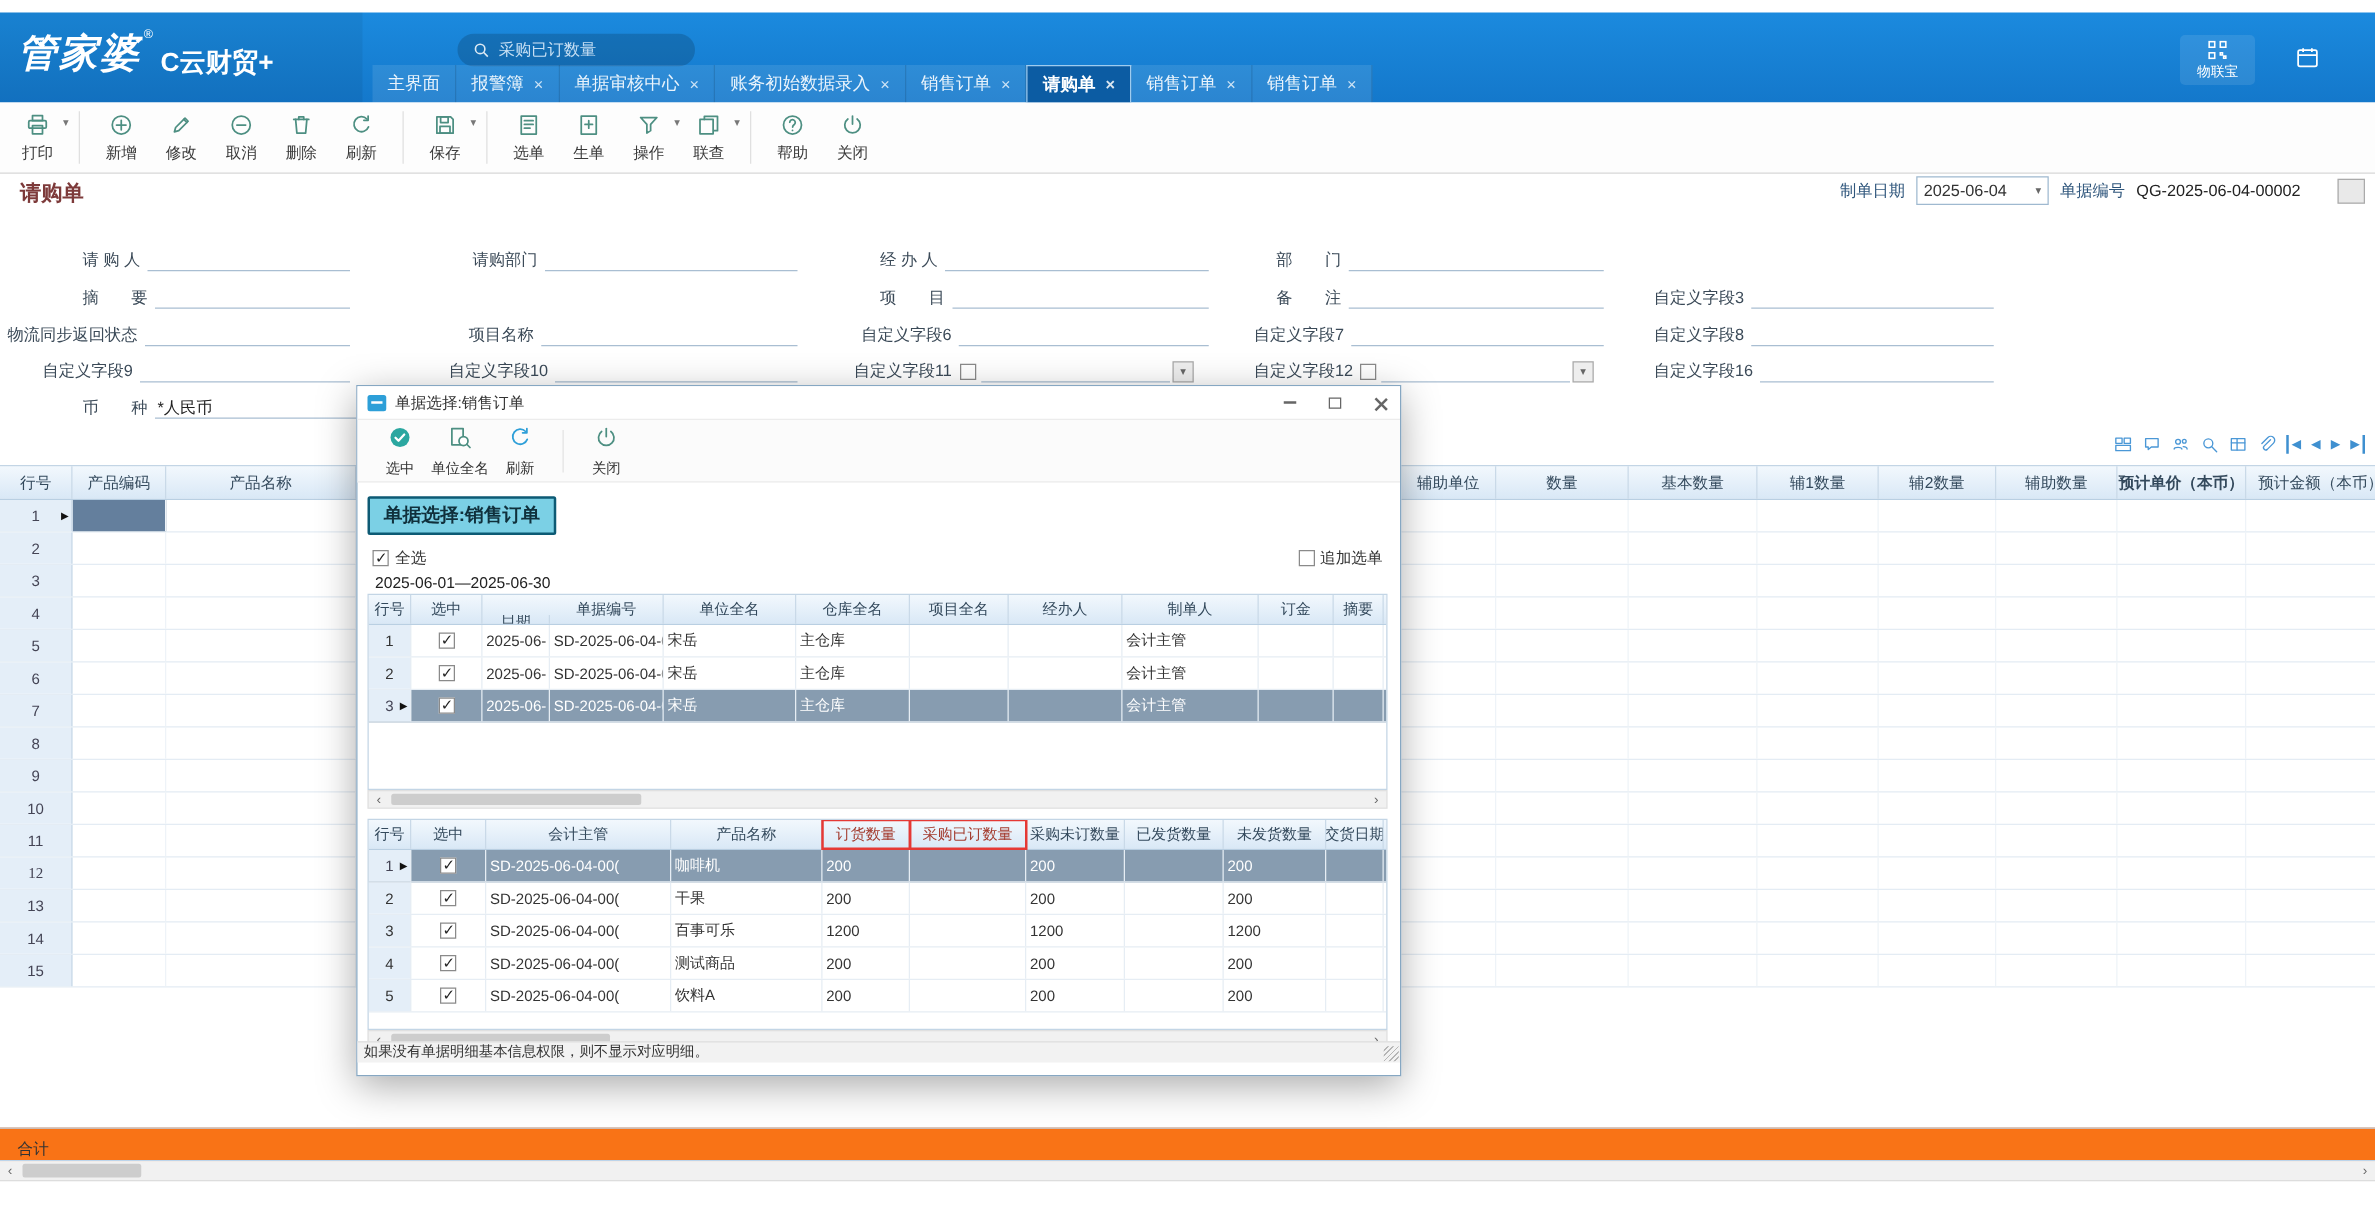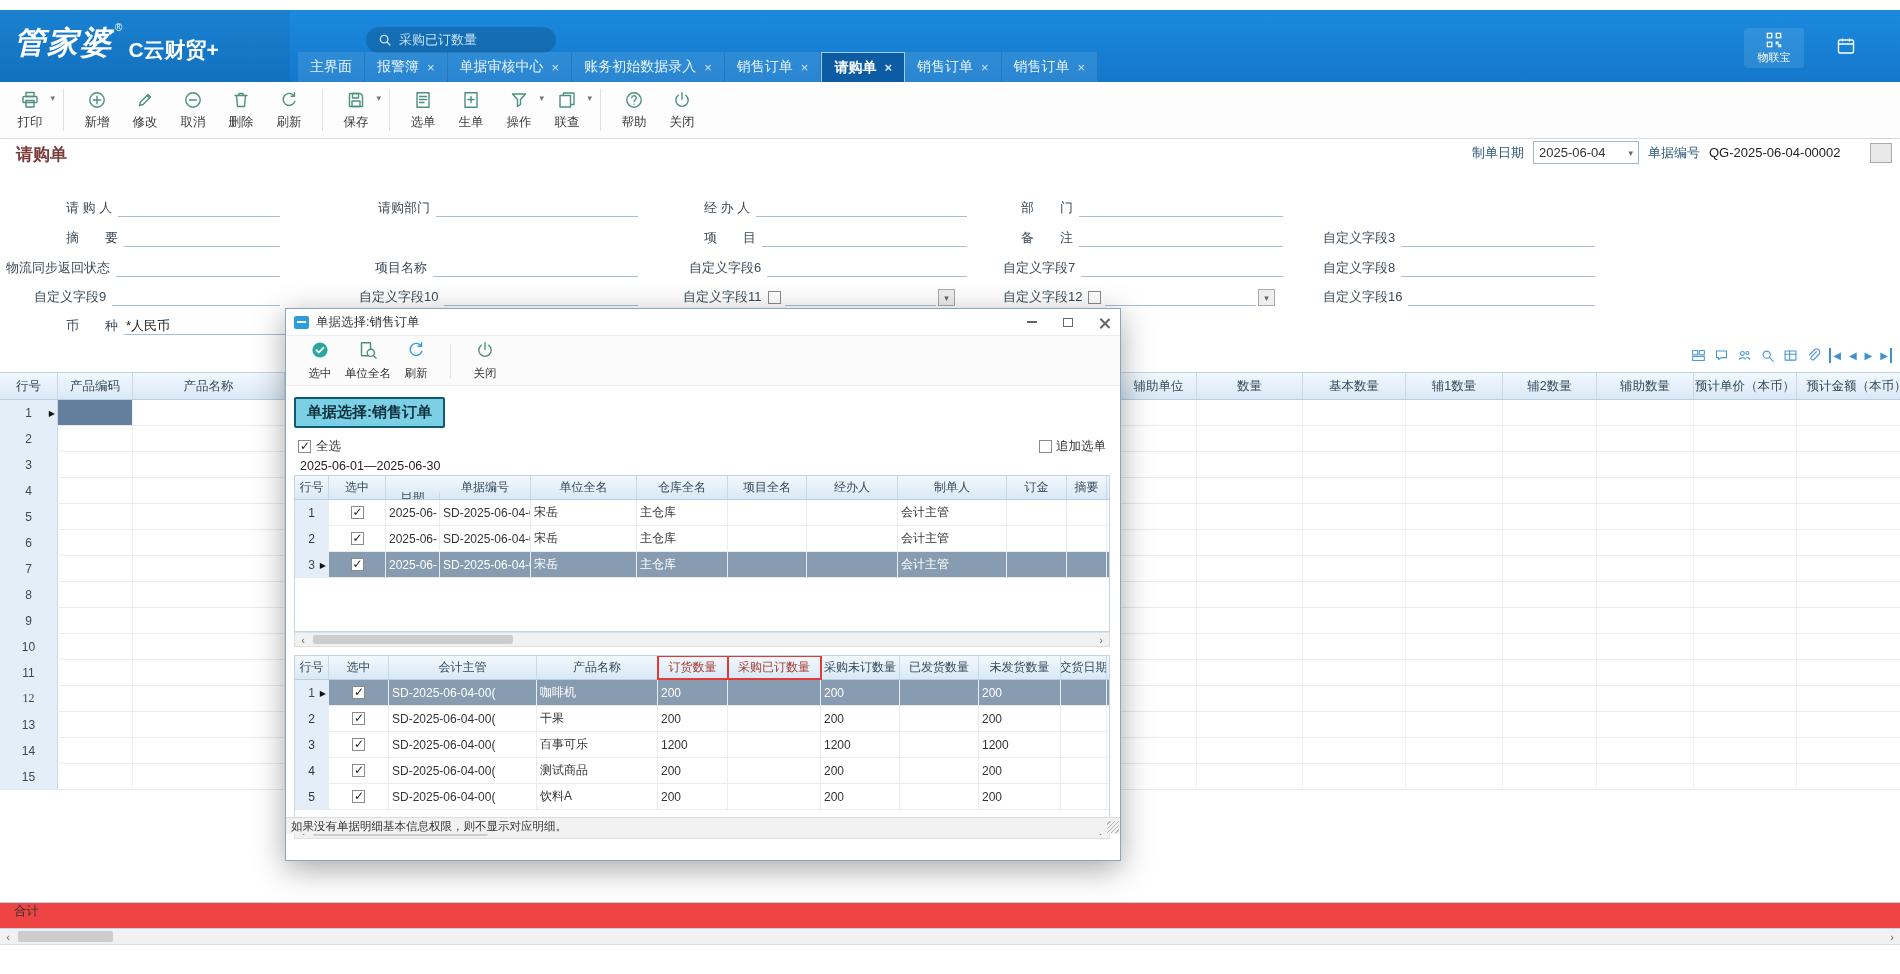--- a/index.html
+++ b/index.html
@@ -85,22 +85,22 @@
 .mg-h{flex:none;display:flex;align-items:center;justify-content:center;font-size:12.5px;color:#33495c;
   border-right:1px solid #c9d9e8;overflow:hidden;white-space:nowrap}
 .mg-row{display:flex;height:26px;border-bottom:1px solid #e4ecf4}
 .mg-rn{flex:none;background:#e4eef8;border-right:1px solid #c9d9e8;display:flex;align-items:center;
   justify-content:center;font-size:12px;color:#445;position:relative}
 .mg-c{flex:none;border-right:1px solid #eef3f8;height:100%}
 .selcell{background:#647f9d}
 .marker{position:absolute;right:2px;top:50%;transform:translateY(-50%);font-size:8px;color:#111}
 
 
-.totalsrow{position:absolute;left:0;top:902px;width:1900px;height:27px;background:#ef4444;
-  border-top:1px solid #bcd4ea;border-bottom:1px solid #bcd4ea;display:flex;align-items:flex-start;z-index:2}
+.totalsrow{position:absolute;left:0;top:902px;width:1900px;height:27px;background:#f97316;
+  border-top:1px solid #bcd4ea;border-bottom:1px solid #bcd4ea;display:flex;align-items:flex-end;z-index:2}
 .totals-label{margin-left:14px;font-size:12.5px;color:#333}
 .hscroll{background:#f1f1f1;position:absolute}
 .sb-arrow{position:absolute;top:0;width:16px;height:100%;font-size:11px;color:#666;display:flex;
   align-items:center;justify-content:center;cursor:pointer}
 .sb-arrow.right{right:0}
 .sb-arrow.left{left:0}
 .sb-thumb{position:absolute;top:2px;height:calc(100% - 4px);background:#cdcdcd;border-radius:2px;cursor:grab}
 .main-hscroll{left:0;top:929px;width:1900px;height:16px;border-bottom:1px solid #ddd;z-index:2}
 .main-hscroll .sb-thumb{left:18px;width:95px}
 .statusbar{position:absolute;left:0;top:945px;width:100%;height:29px;background:#f4f4f4;border-top:1px solid #dcdcdc;
@@ -146,22 +146,22 @@
 .dt-row.sel .dt-c{color:#fff}
 .dt-c{flex:none;border-right:1px solid #e6edf4;font-size:12px;display:flex;align-items:center;
   padding:0 3px;overflow:hidden;white-space:nowrap;height:100%}
 .dt-c.rn{background:#e4eef8;justify-content:center;position:relative;padding:0}
 .dt-row.sel .dt-c.rn{color:#445}
 .dt-c.cbc{justify-content:center}
 .dlg-hs1{left:8px;top:323px;width:816px;height:15px;border:1px solid #e0e0e0}
 .dlg-hs1 .sb-thumb{left:18px;width:200px}
 .dlg-hs2{left:8px;top:515px;width:816px;height:15px;border:1px solid #e0e0e0}
 .dlg-hs2 .sb-thumb{left:18px;width:175px}
-.dlg-status{position:absolute;left:0;top:508px;width:100%;height:17px;background:#f2f2f2;border-top:1px solid #ddd;
-  font-size:11.5px;color:#333;display:flex;align-items:flex-end;padding:0 5px}
+.dlg-status{position:absolute;left:0;top:524px;width:100%;height:17px;background:#f2f2f2;border-top:1px solid #ddd;
+  font-size:11.5px;color:#333;display:flex;align-items:flex-start;padding:0 5px}
 .grip{position:absolute;right:1px;bottom:1px;width:12px;height:12px;cursor:nwse-resize;
   background:repeating-linear-gradient(135deg,transparent 0 2px,#b5b5b5 2px 3px)}
 </style>
 </head>
 <body>
 
 <div class="screen">
 
 
   <div class="topbar">
@@ -507,21 +507,21 @@
         <div class="mg-h" style="width: 58px;">行号</div>
         <div class="mg-h" style="width: 75px;">产品编码</div>
         <div class="mg-h" style="width: 152px;">产品名称</div>
         <div class="mg-h" style="width: 836px;"></div>
         <div class="mg-h" style="width: 76px;">辅助单位</div>
         <div class="mg-h" style="width: 106px;">数量</div>
         <div class="mg-h" style="width: 103px;">基本数量</div>
         <div class="mg-h" style="width: 97px;">辅1数量</div>
         <div class="mg-h" style="width: 94px;">辅2数量</div>
         <div class="mg-h" style="width: 97px;">辅助数量</div>
-        <div class="mg-h" style="width: 103px;">预计单价（本币）</div>
+        <div class="mg-h" style="width: 103px; font-weight: bold;">预计单价（本币）</div>
         <div class="mg-h" style="width: 120px;">预计金额（本币）</div>
       </div>
       <div class="mg-row">
         <div class="mg-rn" style="width: 58px;">1<span class="marker">▶</span></div>
         <div class="mg-c selcell" style="width: 75px;"></div>
         <div class="mg-c" style="width: 152px;"></div>
         <div class="mg-c" style="width: 836px;"></div>
         <div class="mg-c" style="width: 76px;"></div>
         <div class="mg-c" style="width: 106px;"></div>
         <div class="mg-c" style="width: 103px;"></div>

